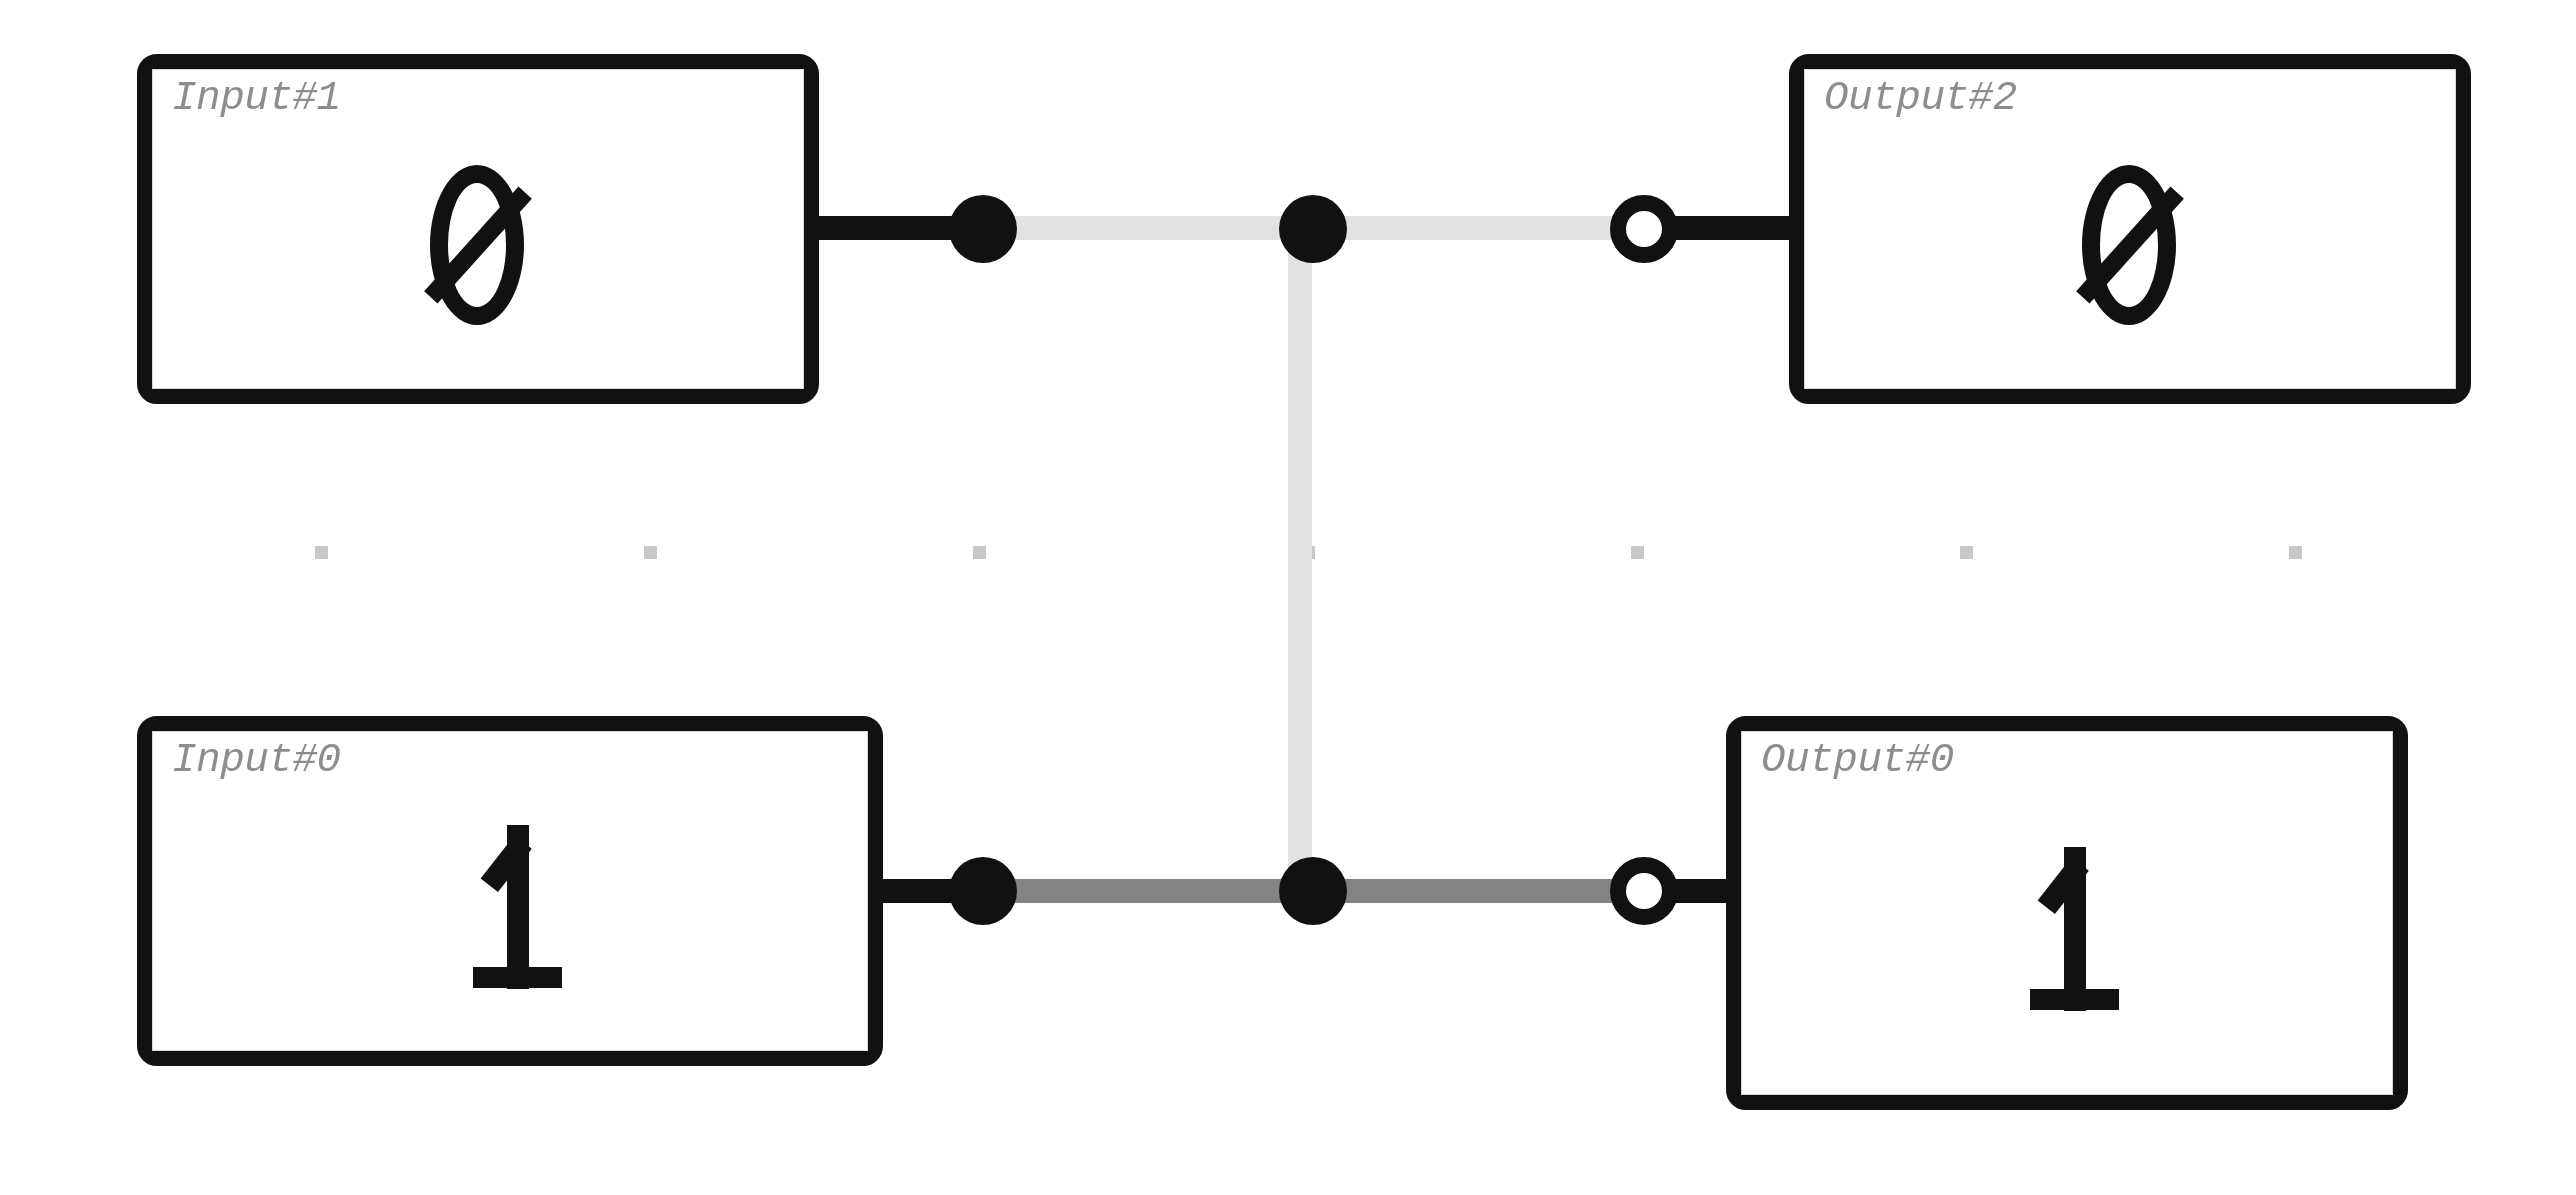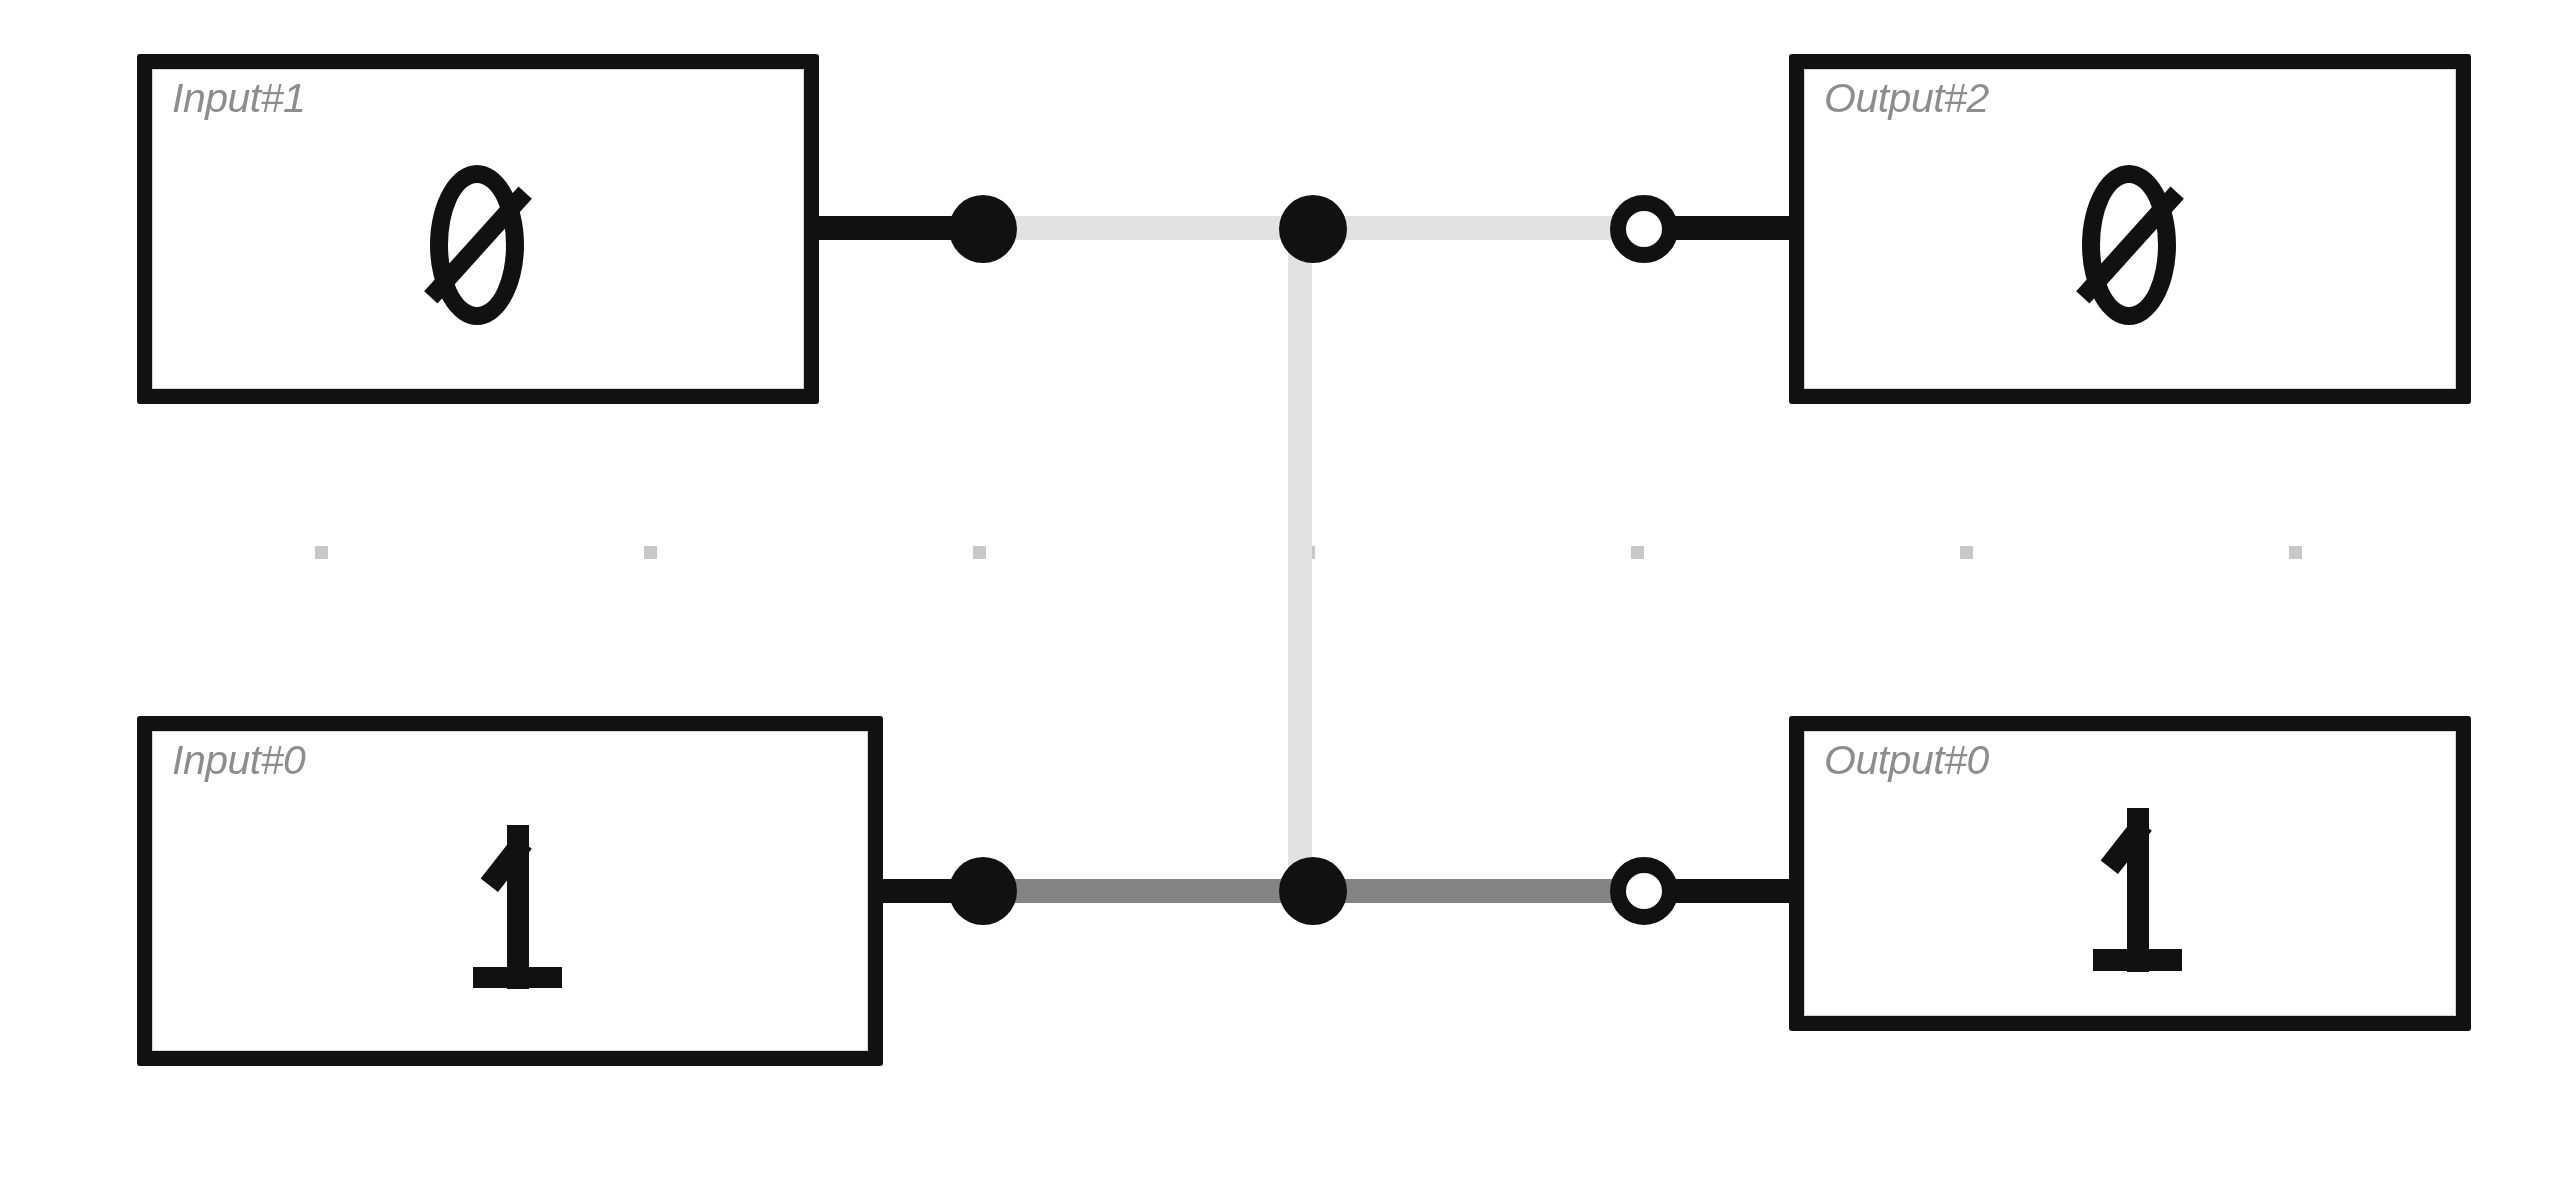--- a/index.html
+++ b/index.html
@@ -23,21 +23,21 @@
   .stub{position:absolute;height:24.4px;background:#111111;}
   
   .node{
     position:absolute;border-radius:50%;box-sizing:border-box;
   }
   .node-filled{background:#111111;}
   .node-hollow{background:#ffffff;border:16px solid #111111;}
   
   .block{
     position:absolute;box-sizing:border-box;
-    background:#84cc16;border:15px solid #111111;border-radius:3px;
+    background:#84cc16;border:15px solid #111111;border-radius:20px;font-family:Liberation Mono, monospace;
   }
   .block-inner{
     position:absolute;left:0;top:0;right:0;bottom:0;
     background:#ffffff;border:0.9px solid #d5d5d5;box-sizing:border-box;
   }
   .block-label{
     position:absolute;left:19px;top:7.5px;
     font-style:italic;font-weight:400;
     font-size:41px;line-height:1;color:#8d8d8d;
     letter-spacing:-0.5px;white-space:nowrap;
@@ -137,21 +137,21 @@
         <div class="block-label" style="color: rgb(141, 141, 141);">Input#0</div>
         <div class="block-value">
           <span class="one-glyph">
             <span class="stem"></span>
             <span class="flag"></span>
             <span class="foot"></span>
           </span>
         </div>
       </div>
     </div>
-    <div class="block" style="left: 1789px; top: 716px; width: 682px; height: 315px; border-color: rgb(17, 17, 17);">
+    <div class="block" style="left: 1726px; top: 716px; width: 682px; height: 394px; border-color: rgb(17, 17, 17);">
       <div class="block-inner">
         <div class="block-label" style="color: rgb(141, 141, 141);">Output#0</div>
         <div class="block-value">
           <span class="one-glyph">
             <span class="stem"></span>
             <span class="flag"></span>
             <span class="foot"></span>
           </span>
         </div>
       </div>

